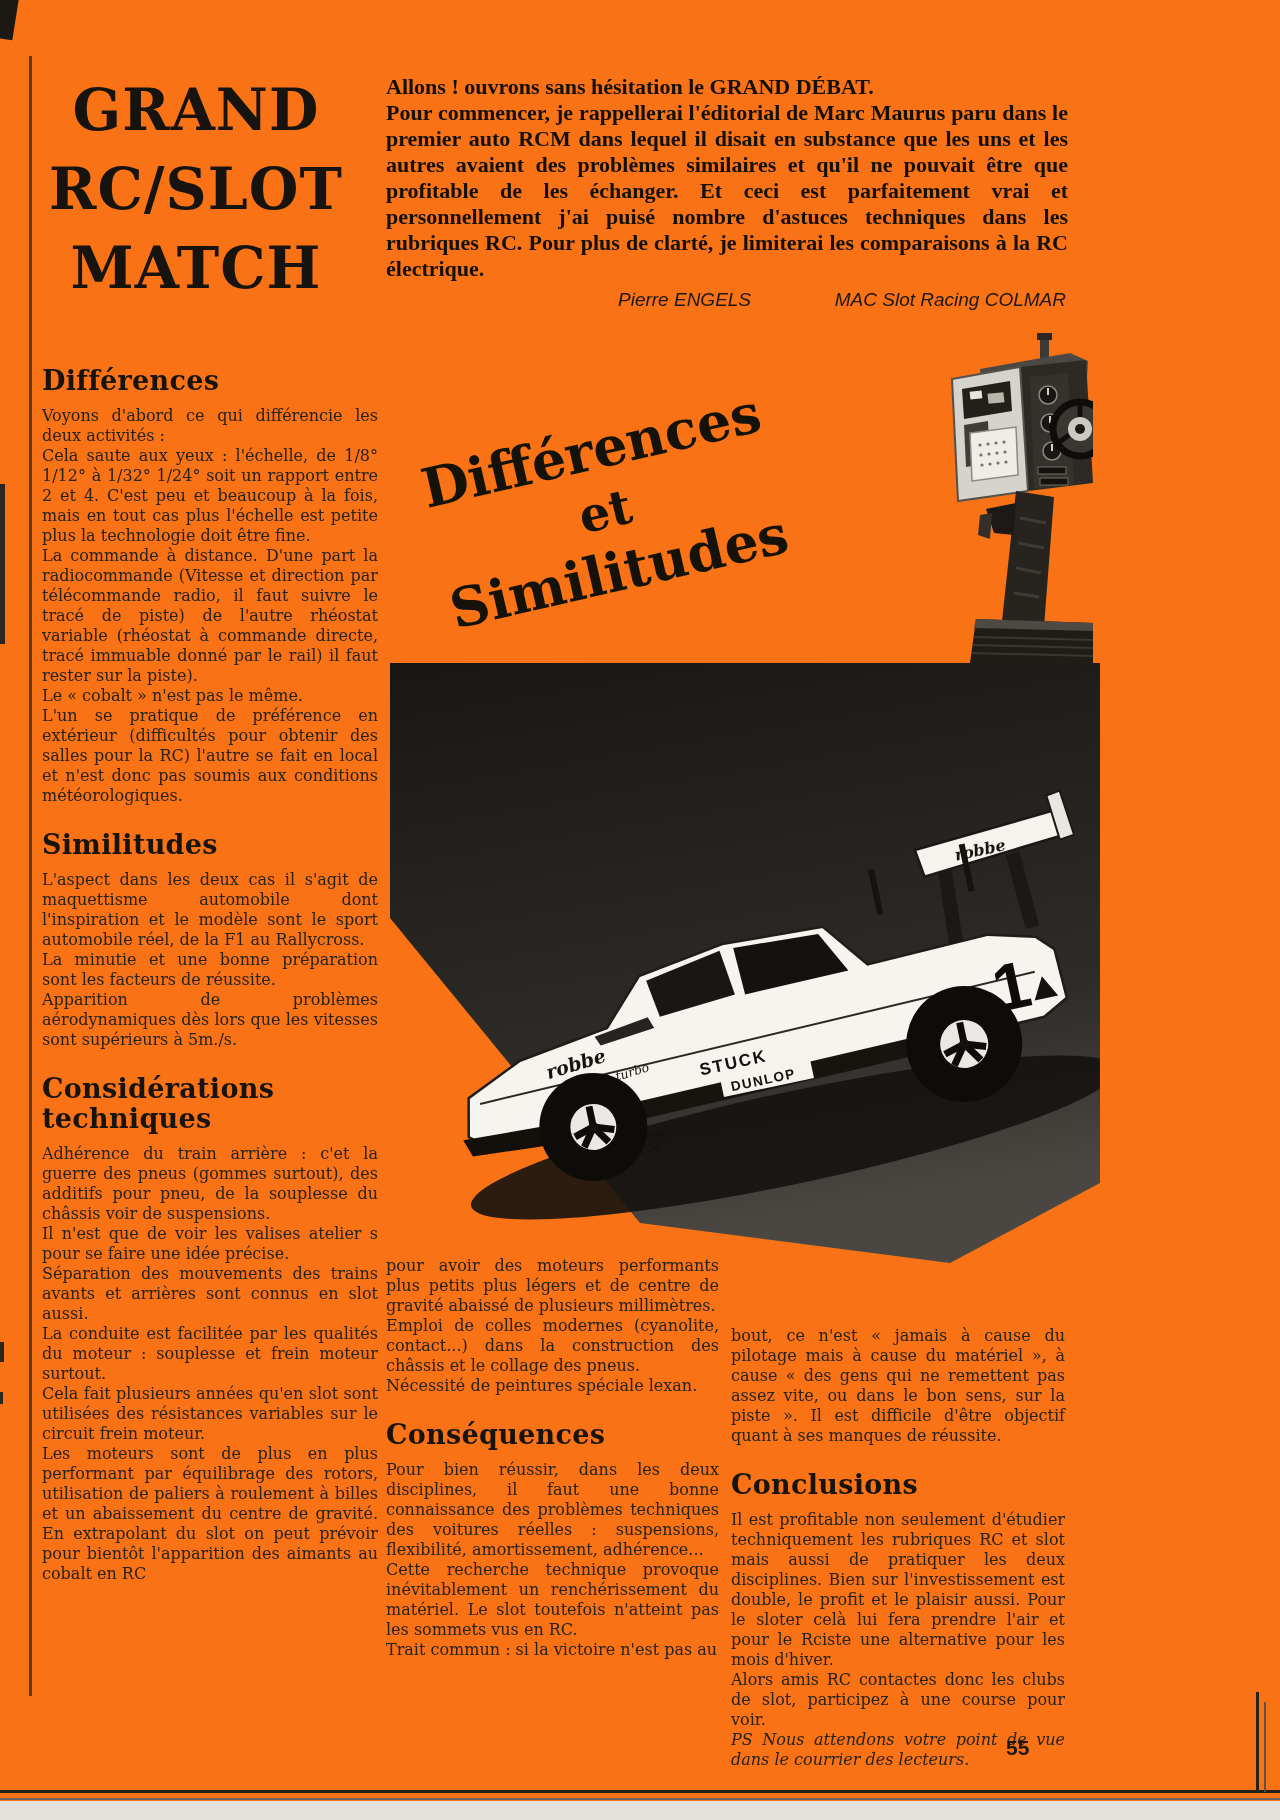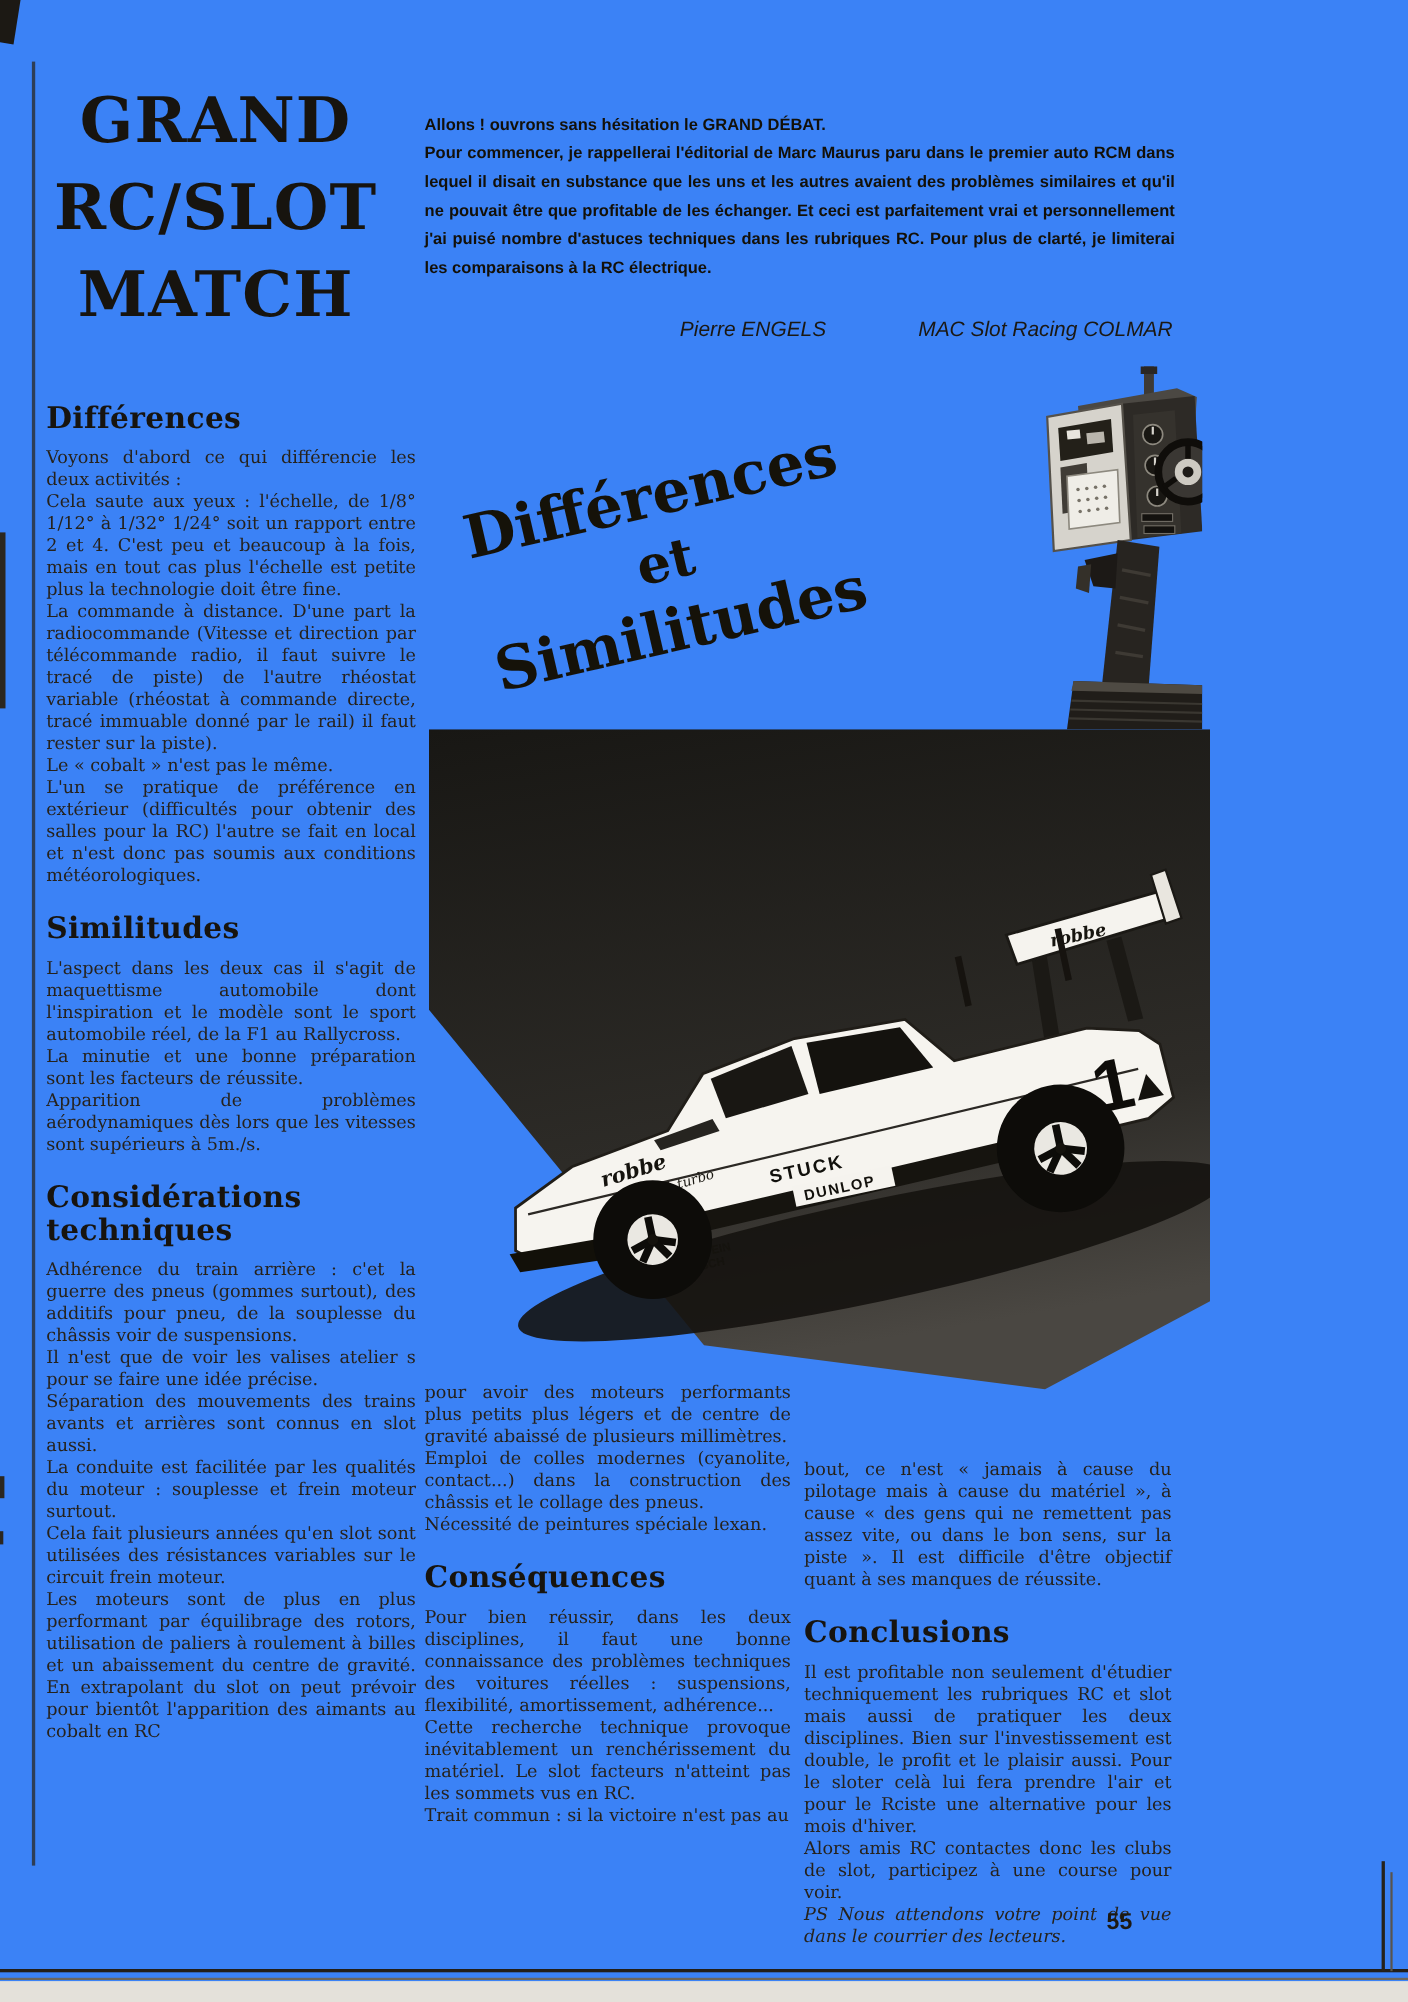--- a/index.html
+++ b/index.html
@@ -1,29 +1,29 @@
 <!DOCTYPE html>
 <html lang="fr"><head>
 <meta charset="utf-8">
 <style>
   html,body{margin:0;padding:0;background:#c9c6c0;}
   .sheet{
-    position:relative;width:1280px;height:1820px;background:#3b82f6;
+    position:relative;width:1280px;height:1820px;background:#f97316;
     overflow:hidden;font-family:"DejaVu Serif",serif;color:#221f1b;
   }
   
   .title-block{
     position:absolute;left:36px;top:70px;width:320px;text-align:center;
     font-family:"DejaVu Serif",serif;font-weight:bold;font-size:57px;
     line-height:79px;letter-spacing:1px;color:#17140f;
   }
   .intro-block{
     position:absolute;left:386px;top:74px;width:682px;
-    font-family:Liberation Sans, sans-serif;font-weight:bold;
-    font-size:15px;line-height:26px;text-align:justify;color:#131008;margin-top:27px;
+    font-family:Liberation Serif, serif;font-weight:bold;
+    font-size:22px;line-height:26px;text-align:justify;color:#131008;
   }
   .intro-block p{margin:0;}
   .byline{
     position:absolute;left:618px;top:289px;width:448px;display:flex;
     justify-content:space-between;font-family:"Liberation Sans",sans-serif;
     font-style:italic;font-size:19px;color:#1b1812;
   }
   
   .diag-headline{
     position:absolute;left:368px;top:416px;width:474px;
@@ -249,21 +249,21 @@
     <p>Cela fait plusieurs années qu'en slot sont utilisées des résistances variables sur le circuit frein moteur.</p>
     <p>Les moteurs sont de plus en plus performant par équilibrage des rotors, utilisation de paliers à roulement à billes et un abaissement du centre de gravité. En extrapolant du slot on peut prévoir pour bientôt l'apparition des aimants au cobalt en RC</p>
   </div>
 
   <div class="col mid-col">
     <p>pour avoir des moteurs performants plus petits plus légers et de centre de gravité abaissé de plusieurs millimètres.</p>
     <p>Emploi de colles modernes (cyanolite, contact...) dans la construction des châssis et le collage des pneus.</p>
     <p>Nécessité de peintures spéciale lexan.</p>
     <h2>Conséquences</h2>
     <p>Pour bien réussir, dans les deux disciplines, il faut une bonne connaissance des problèmes techniques des voitures réelles : suspensions, flexibilité, amortissement, adhérence...</p>
-    <p>Cette recherche technique provoque inévitablement un renchérissement du matériel. Le slot facteurs n'atteint pas les sommets vus en RC.</p>
+    <p>Cette recherche technique provoque inévitablement un renchérissement du matériel. Le slot toutefois n'atteint pas les sommets vus en RC.</p>
     <p>Trait commun : si la victoire n'est pas au</p>
   </div>
 
   <div class="col right-col">
     <p>bout, ce n'est « jamais à cause du pilotage mais à cause du matériel », à cause « des gens qui ne remettent pas assez vite, ou dans le bon sens, sur la piste ». Il est difficile d'être objectif quant à ses manques de réussite.</p>
     <h2>Conclusions</h2>
     <p>Il est profitable non seulement d'étudier techniquement les rubriques RC et slot mais aussi de pratiquer les deux disciplines. Bien sur l'investissement est double, le profit et le plaisir aussi. Pour le sloter celà lui fera prendre l'air et pour le Rciste une alternative pour les mois d'hiver.</p>
     <p>Alors amis RC contactes donc les clubs de slot, participez à une course pour voir.</p>
     <p class="ps">PS Nous attendons votre point de vue dans le courrier des lecteurs.</p>
   </div>

